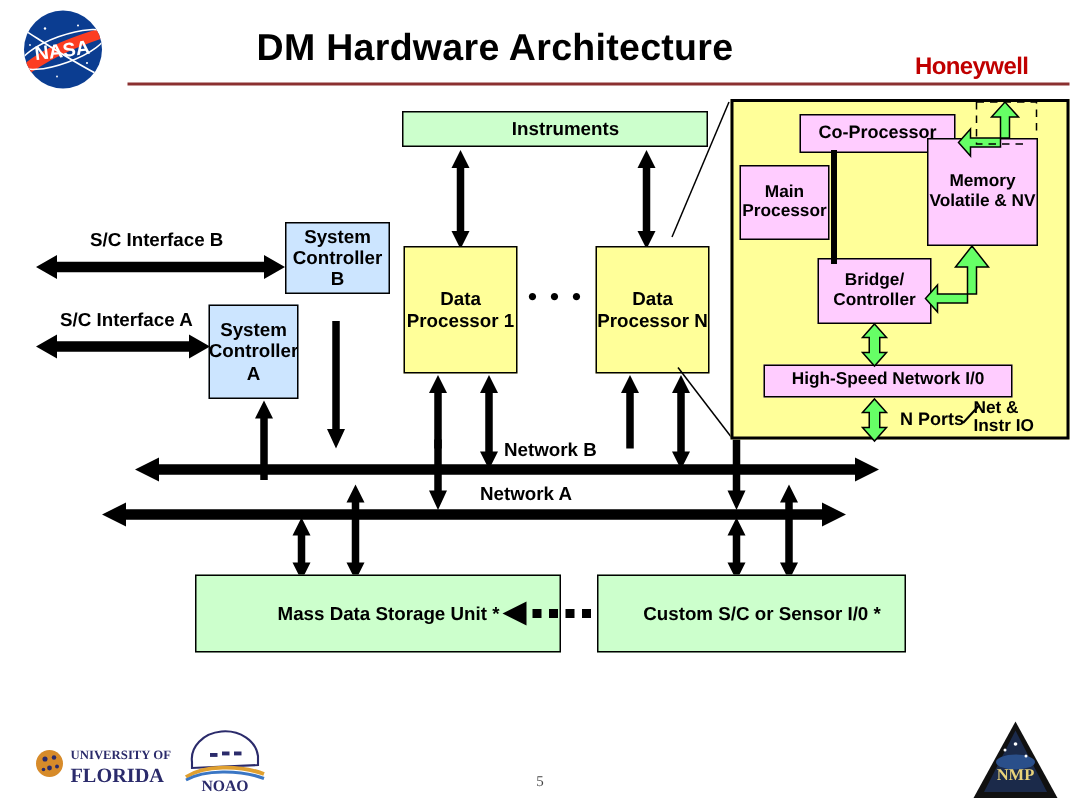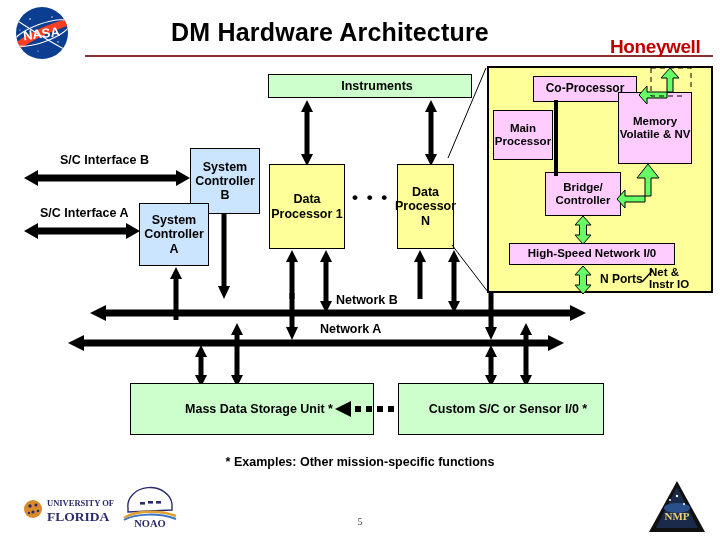--- a/index.html
+++ b/index.html
@@ -18,21 +18,21 @@
     text-align:center;
     font-size:25px;font-weight:bold;color:#000;
     letter-spacing:.2px;
   }
   #hrule{
     position:absolute;left:85px;top:55px;width:628px;height:2px;
     background:#8b3030;
   }
   #honeywell{
     position:absolute;left:610px;top:36px;
-    font-size:19px;font-weight:bold;color:#c00000;
+    font-size:16px;font-weight:bold;color:#c00000;
     letter-spacing:-.4px;
   }
 
   
   #nasa{position:absolute;left:8px;top:4px;width:76px;height:58px;}
   
   #uf{position:absolute;left:22px;top:492px;width:90px;height:34px;}
   #noao{position:absolute;left:118px;top:486px;width:64px;height:42px;}
   #nmp{position:absolute;left:646px;top:478px;width:62px;height:58px;}
 
@@ -110,25 +110,25 @@
   <div class="box green" style="left:268px;top:74px;width:204px;height:24px;">Instruments</div>
 
   <svg class="varrow" style="left:296px;top:98px;" width="22" height="70">
     <path d="M11 2 L17 14 L13.5 14 L13.5 56 L17 56 L11 68 L5 56 L8.5 56 L8.5 14 L5 14 Z" fill="#000"></path>
   </svg>
   <svg class="varrow" style="left:420px;top:98px;" width="22" height="70">
     <path d="M11 2 L17 14 L13.5 14 L13.5 56 L17 56 L11 68 L5 56 L8.5 56 L8.5 14 L5 14 Z" fill="#000"></path>
   </svg>
 
   <div class="box yellow" style="left:269px;top:164px;width:76px;height:85px;">Data Processor 1</div>
-  <div class="box yellow" style="left:397px;top:164px;width:57px;height:85px;">Data Processor N</div>
+  <div class="box yellow" style="left:397px;top:164px;width:76px;height:85px;">Data Processor N</div>
   <div class="lbl" style="left:352px;top:188px;font-size:17px;letter-spacing:2px;">• • •</div>
 
-  <div class="box blue" style="left:190px;top:148px;width:70px;height:66px;">System Controller B</div>
-  <div class="box blue" style="left:139px;top:203px;width:70px;height:63px;">System Controller A</div>
+  <div class="box blue" style="left:190px;top:148px;width:70px;height:48px;">System Controller B</div>
+  <div class="box blue" style="left:139px;top:203px;width:60px;height:63px;">System Controller A</div>
 
   <div class="lbl" style="left:60px;top:153px;">S/C Interface B</div>
   <svg class="harrow" style="left:22px;top:166px;" width="170" height="24">
     <path d="M2 12 L16 4 L16 8.5 L154 8.5 L154 4 L168 12 L154 20 L154 15.5 L16 15.5 L16 20 Z" fill="#000"></path>
   </svg>
   <div class="lbl" style="left:40px;top:206px;">S/C Interface A</div>
   <svg class="harrow" style="left:22px;top:219px;" width="120" height="24">
     <path d="M2 12 L16 4 L16 8.5 L104 8.5 L104 4 L118 12 L104 20 L104 15.5 L16 15.5 L16 20 Z" fill="#000"></path>
   </svg>
 
@@ -235,21 +235,20 @@
   <svg style="position:absolute;left:574px;top:265px;" width="20" height="30">
     <path d="M9 1 L17 10 L12.5 10 L12.5 20 L17 20 L9 29 L1 20 L5.5 20 L5.5 10 L1 10 Z" fill="#66ff66" stroke="#000" stroke-width="1"></path>
   </svg>
 
   <div class="lbl" style="left:600px;top:272px;font-size:12px;">N Ports</div>
   <div class="lbl" style="left:649px;top:266px;font-size:11.5px;line-height:1.05;white-space:normal;width:58px;">Net &amp; Instr IO</div>
   <svg style="position:absolute;left:640px;top:268px;" width="16" height="20">
     <line x1="2" y1="14" x2="13" y2="2" stroke="#000" stroke-width="1.4"></line>
   </svg>
 
-  <div class="footnote">* Examples: Other mission-specific functions</div>
   <div id="pageno">5</div>
 
   <svg id="uf" viewBox="0 0 90 34">
     <circle cx="11" cy="17" r="9" fill="#d78b2a"></circle>
     <circle cx="8" cy="14" r="1.7" fill="#2b2b6b"></circle>
       <circle cx="14" cy="13" r="1.5" fill="#2b2b6b"></circle>
     <circle cx="11" cy="20" r="1.6" fill="#2b2b6b"></circle>
       <circle cx="16" cy="19" r="1.3" fill="#2b2b6b"></circle>
     <circle cx="7" cy="21" r="1.2" fill="#2b2b6b"></circle>
     <text x="25" y="14" font-size="8.5" font-weight="bold" fill="#2b2b6b" font-family="Liberation Serif, serif">UNIVERSITY OF</text>

